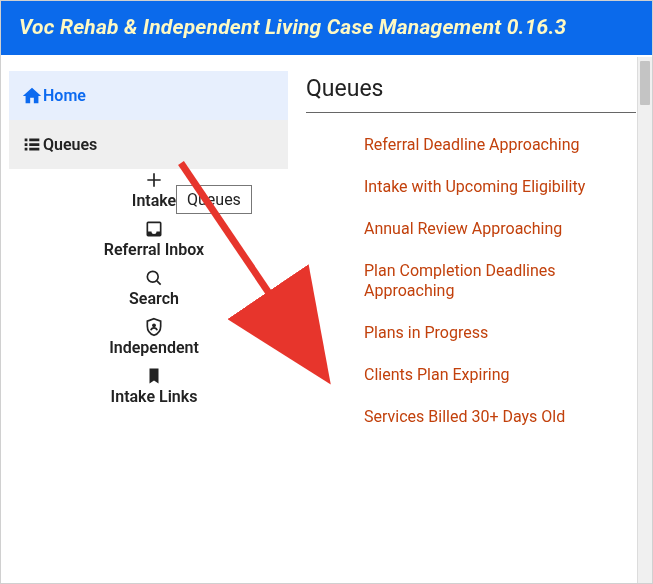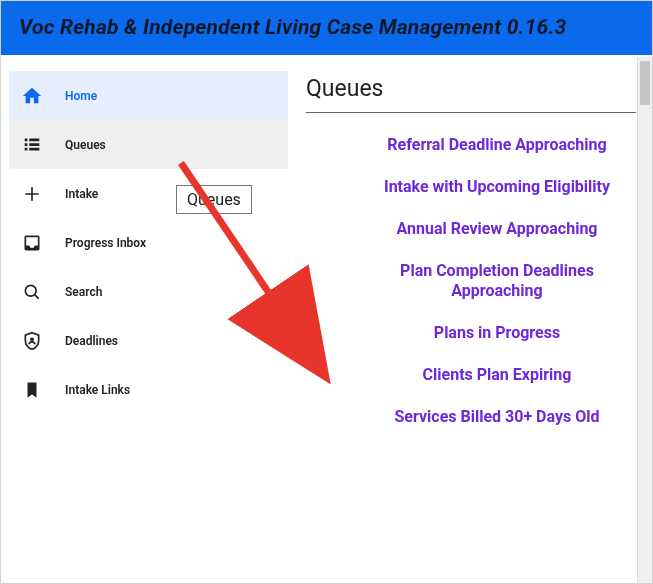--- a/index.html
+++ b/index.html
@@ -8,21 +8,21 @@
     background: #fff;
     width: 653px;
     height: 584px;
     overflow: hidden;
     position: relative;
     border: 1px solid #d0d0d0;
   }
   .topbar {
     background: #0d6efd;
     background: #0b6aeb;
-    color: #0f172a;
+    color: #fef9c3;
     font-weight: 700;
     font-style: italic;
     font-size: 21px;
     padding: 14px 16px 16px 18px;
     letter-spacing: 0.2px;
   }
   .main {
     display: flex;
     position: absolute;
     top: 56px;
@@ -33,43 +33,42 @@
     padding-top: 14px;
     padding-left: 8px;
     padding-right: 0;
   }
   .nav-item {
     display: flex;
     align-items: center;
     height: 49px;
     padding-left: 12px;
     border-right: 1px solid transparent;
-    font-size: 12px;
+    font-size: 16px;
     font-weight: 600;
     color: #222;
     cursor: pointer;
-    gap: 22px;
   }
   .nav-item .icon {
     width: 22px;
     height: 22px;
     display: inline-flex;
     align-items: center;
     justify-content: center;
   }
   .nav-item.active-home {
     background: #e7effd;
     color: #0c6af0;
   }
   .nav-item.active-home .icon svg { fill:#0c6af0; }
   .nav-item.selected {
     background: #efefef;
     color: #222;
   }
-  .nav-item:not(.active-home):not(.selected) { background: transparent; }
+  .nav-item:not(.active-home):not(.selected) { background: transparent; flex-direction: column; }
 
   .tooltip {
     position: absolute;
     left: 175px;
     top: 184px;
     background: #fff;
     border: 1px solid #777;
     padding: 4px 10px;
     font-size: 16px;
     color: #222;
@@ -88,27 +87,26 @@
     padding-bottom: 10px;
     border-bottom: 1px solid #666;
     margin-bottom: 14px;
   }
   .queue-list {
     list-style: none;
     padding-left: 54px;
   }
   .queue-list li {
     font-size: 16px;
-    font-weight: 700;
-    color: #6d28d9;
+    font-weight: 400;
+    color: #c2410c;
     line-height: 1.25;
     padding: 8px 6px 8px 4px;
     margin-bottom: 6px;
     cursor: pointer;
-    text-align: center;
   }
   .queue-list li.boxed {
     outline: 3px solid #e7352c;
     outline-offset: -1px;
     padding: 12px 6px 14px 10px;
     margin-left: -40px;
     padding-left: 44px;
     margin-right: -10px;
   }
 
@@ -179,42 +177,42 @@
       </span>
       <span>Intake</span>
     </div>
 
     <div class="nav-item">
       <span class="icon">
         <svg viewBox="0 0 24 24" width="20" height="20" fill="#222">
             <path d="M19 3H5a2 2 0 0 0-2 2v14a2 2 0 0 0 2 2h14a2 2 0 0 0 2-2V5a2 2 0 0 0-2-2zm0 12h-4a3 3 0 0 1-6 0H5V5h14v10z"></path>
           </svg>
       </span>
-      <span>Progress Inbox</span>
+      <span>Referral Inbox</span>
     </div>
 
     <div class="nav-item">
       <span class="icon">
         <svg viewBox="0 0 24 24" width="20" height="20" fill="none" stroke="#222" stroke-width="2">
             <circle cx="10.5" cy="10.5" r="6.5"></circle>
             <path d="M20 20l-4.5-4.5"></path>
           </svg>
       </span>
       <span>Search</span>
     </div>
 
     <div class="nav-item">
       <span class="icon">
         <svg viewBox="0 0 24 24" width="20" height="20" fill="none" stroke="#222" stroke-width="2">
             <path d="M12 2l8 3v6c0 5-3.4 9.3-8 11-4.6-1.7-8-6-8-11V5l8-3z"></path>
             <circle cx="12" cy="10" r="2.3" fill="#222" stroke="none"></circle>
             <path d="M8.2 16c.6-1.8 2-3 3.8-3s3.2 1.2 3.8 3" stroke="#222"></path>
           </svg>
       </span>
-      <span>Deadlines</span>
+      <span>Independent</span>
     </div>
 
     <div class="nav-item">
       <span class="icon">
         <svg viewBox="0 0 24 24" width="18" height="20" fill="#222">
             <path d="M6 2h12v20l-6-4-6 4V2z"></path>
           </svg>
       </span>
       <span>Intake Links</span>
     </div>

